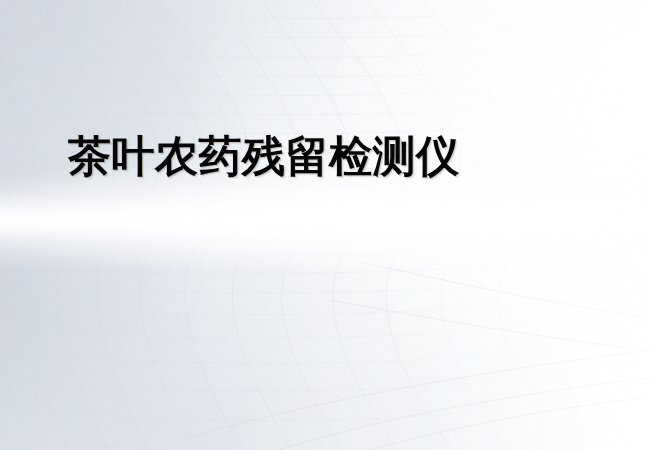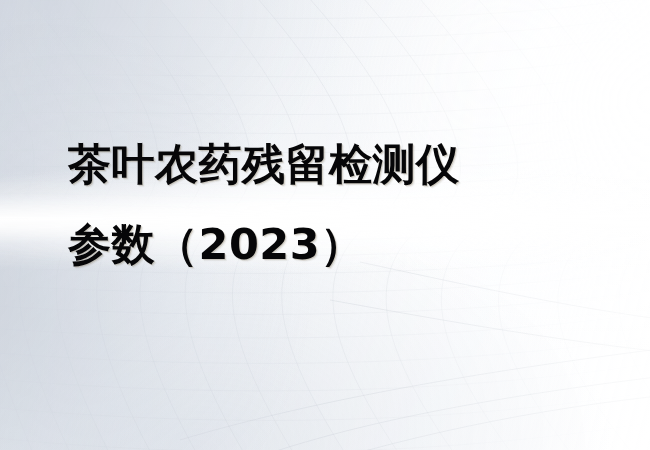--- a/index.html
+++ b/index.html
@@ -79,21 +79,21 @@
       radial-gradient(ellipse 330px 260px at 100% 22%,
         rgba(255,255,255,0.92) 0%,
         rgba(255,255,255,0.45) 50%,
         rgba(255,255,255,0) 100%);
   }
 
   
   #headline {
     position: absolute;
     left: 68px;
-    top: 124px;
+    top: 116px;
     width: 540px;
     z-index: 5;
   }
   .headline-line {
     color: #060608;
     font-size: 43px;
     line-height: 80px;
     font-weight: 700;
     letter-spacing: 0.5px;
     white-space: nowrap;
@@ -208,16 +208,15 @@
   </svg>
 
   <div class="wash wash-diag"></div>
   <div class="wash wash-corner-dark"></div>
   <div class="wash wash-right-light"></div>
   <div class="wash wash-band"></div>
   <div class="wash wash-band-2"></div>
 
   <div id="headline">
     <div class="headline-line">茶叶农药残留检测仪</div>
-    <div class="headline-line">参数（2023）</div>
   </div>
 
 </div>
 
 </body></html>

